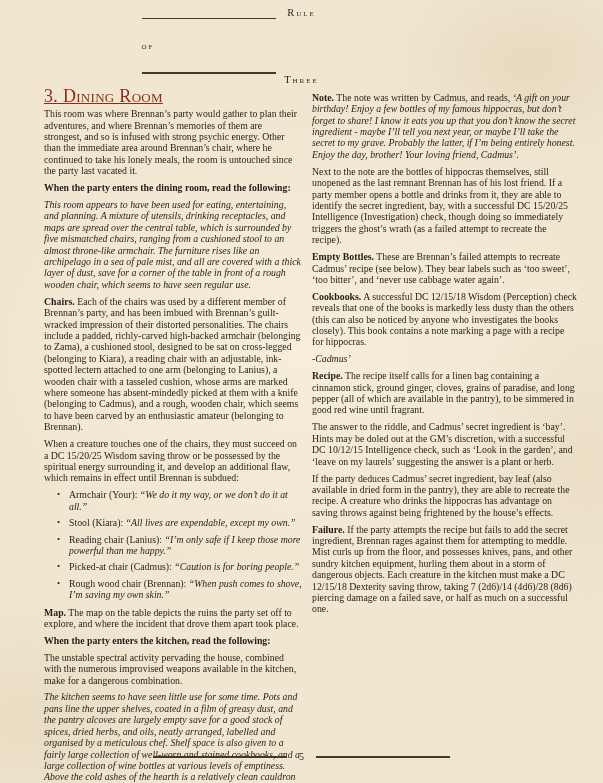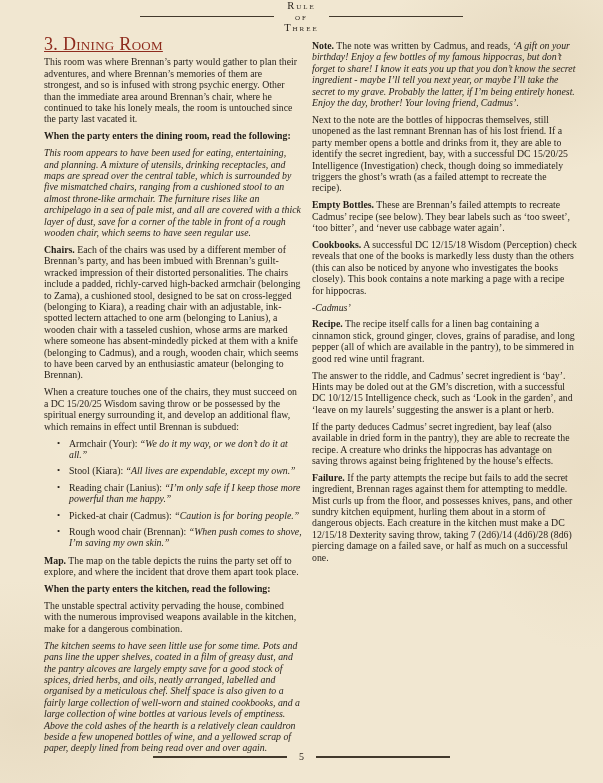--- a/index.html
+++ b/index.html
@@ -10,23 +10,23 @@
     font-size:9.8px;line-height:1.165;color:#231e18;
   }
   body::before{
     content:"";position:absolute;inset:0;pointer-events:none;
     background:
       radial-gradient(ellipse 220px 160px at 88% 8%, rgba(205,185,150,.30), transparent 70%),
       radial-gradient(ellipse 260px 200px at 4% 92%, rgba(205,185,150,.25), transparent 70%),
       radial-gradient(ellipse 180px 260px at 97% 60%, rgba(210,190,155,.22), transparent 70%),
       radial-gradient(ellipse 400px 300px at 50% 45%, rgba(255,250,235,.35), transparent 75%);
   }
-  .header{position:relative;margin:0 auto;width:320px;text-align:center;
+  .header{position:relative;margin:0 auto;padding-top:7px;width:320px;text-align:center;
     font-variant:small-caps;letter-spacing:2px;color:#2c2620;font-size:10.5px;line-height:1.05;}
-  .header .mid{display:flex;align-items:center;justify-content:center;gap:21px;}
+  .header .mid{display:flex;align-items:flex-start;justify-content:center;gap:21px;flex-direction:column;}
   .hline{height:1.4px;background:#42392c;width:134px;flex:none;}
   .cols{position:relative;display:flex;gap:10px;padding:2px 25px 0 44px;}
   .col{flex:none;}
   .col.left{width:258px;}
   .col.right{width:266px;padding-top:5px;}
   h2{font-variant:small-caps;font-weight:normal;color:#8e2b1d;
      font-size:18px;line-height:1.02;letter-spacing:.3px;margin:4px 0 3px;text-decoration:underline;}
   h2:first-child{margin-top:0;}
   p{margin:0 0 5.5px;}
   p strong{font-weight:bold;}

